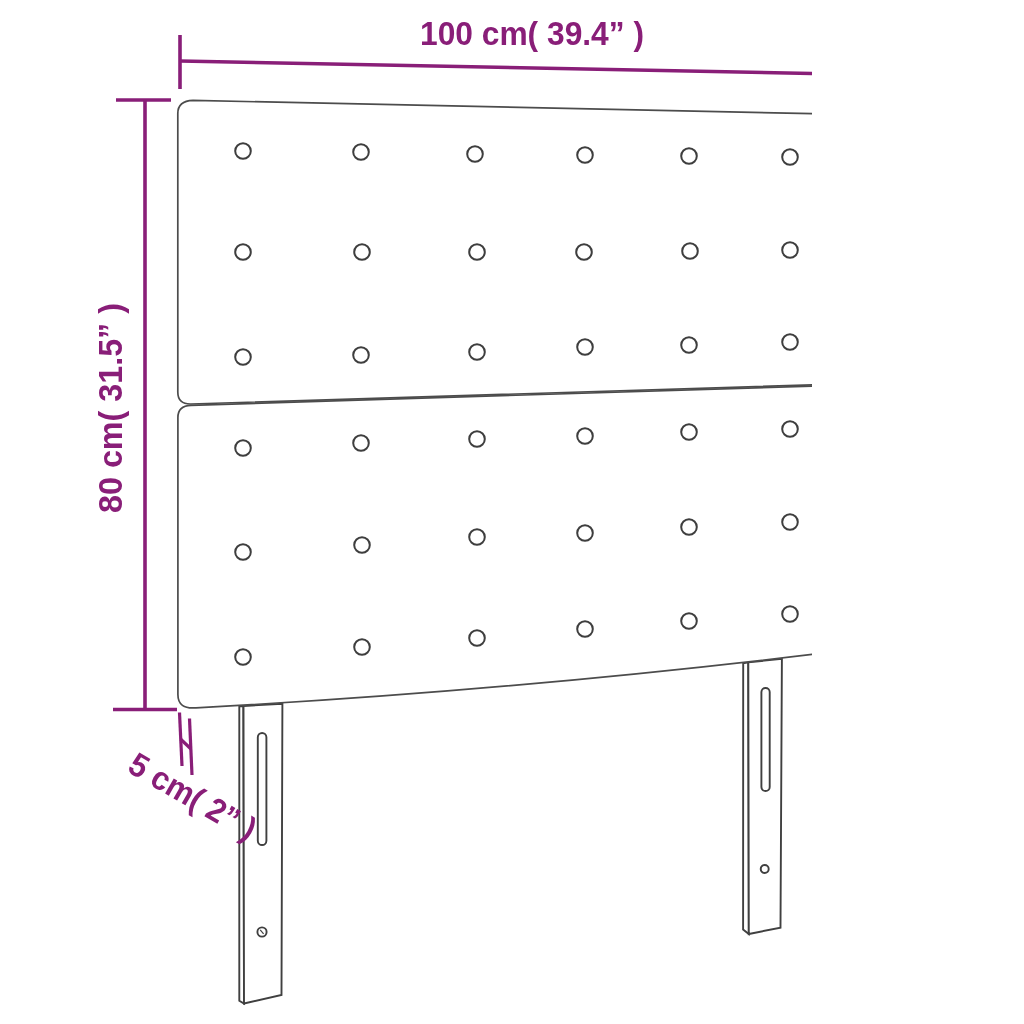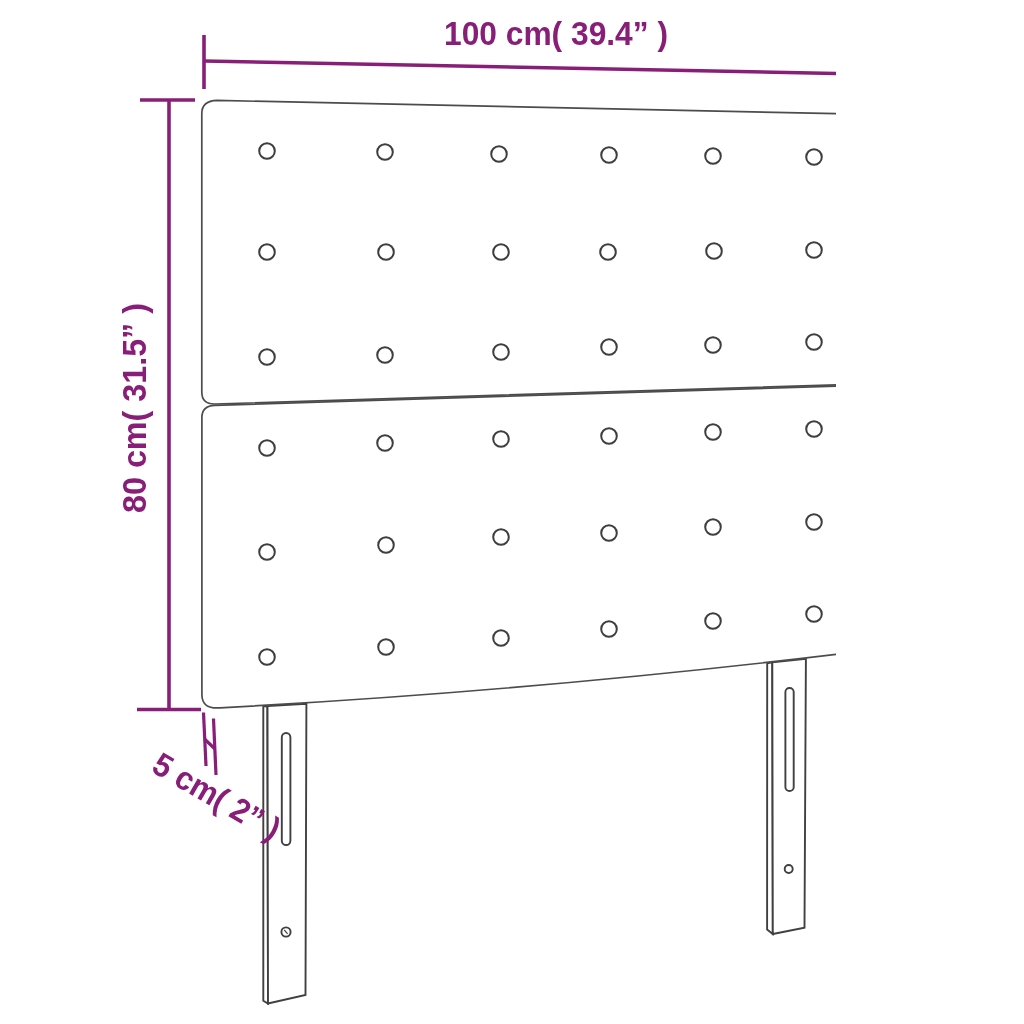--- a/index.html
+++ b/index.html
@@ -1,16 +1,16 @@
 <!DOCTYPE html>
 <html><head>
 <meta charset="utf-8">
 <style>
   html,body{margin:0;padding:0;background:#ffffff;}
-  .page{width:812px;height:1024px;position:relative;background:#ffffff;overflow:hidden;padding-left:24px;}
+  .page{width:812px;height:1024px;position:relative;background:#ffffff;overflow:hidden;}
   text{font-family:"Liberation Sans", sans-serif;font-weight:bold;fill:#891e78;}
 </style>
 </head>
 <body>
 <div class="page">
 <svg width="1024" height="1024" viewBox="0 0 1024 1024">
 
   <rect x="0" y="0" width="1024" height="1024" fill="#ffffff"></rect>
 
   <g stroke="#404040" stroke-width="1.9" fill="#ffffff">

